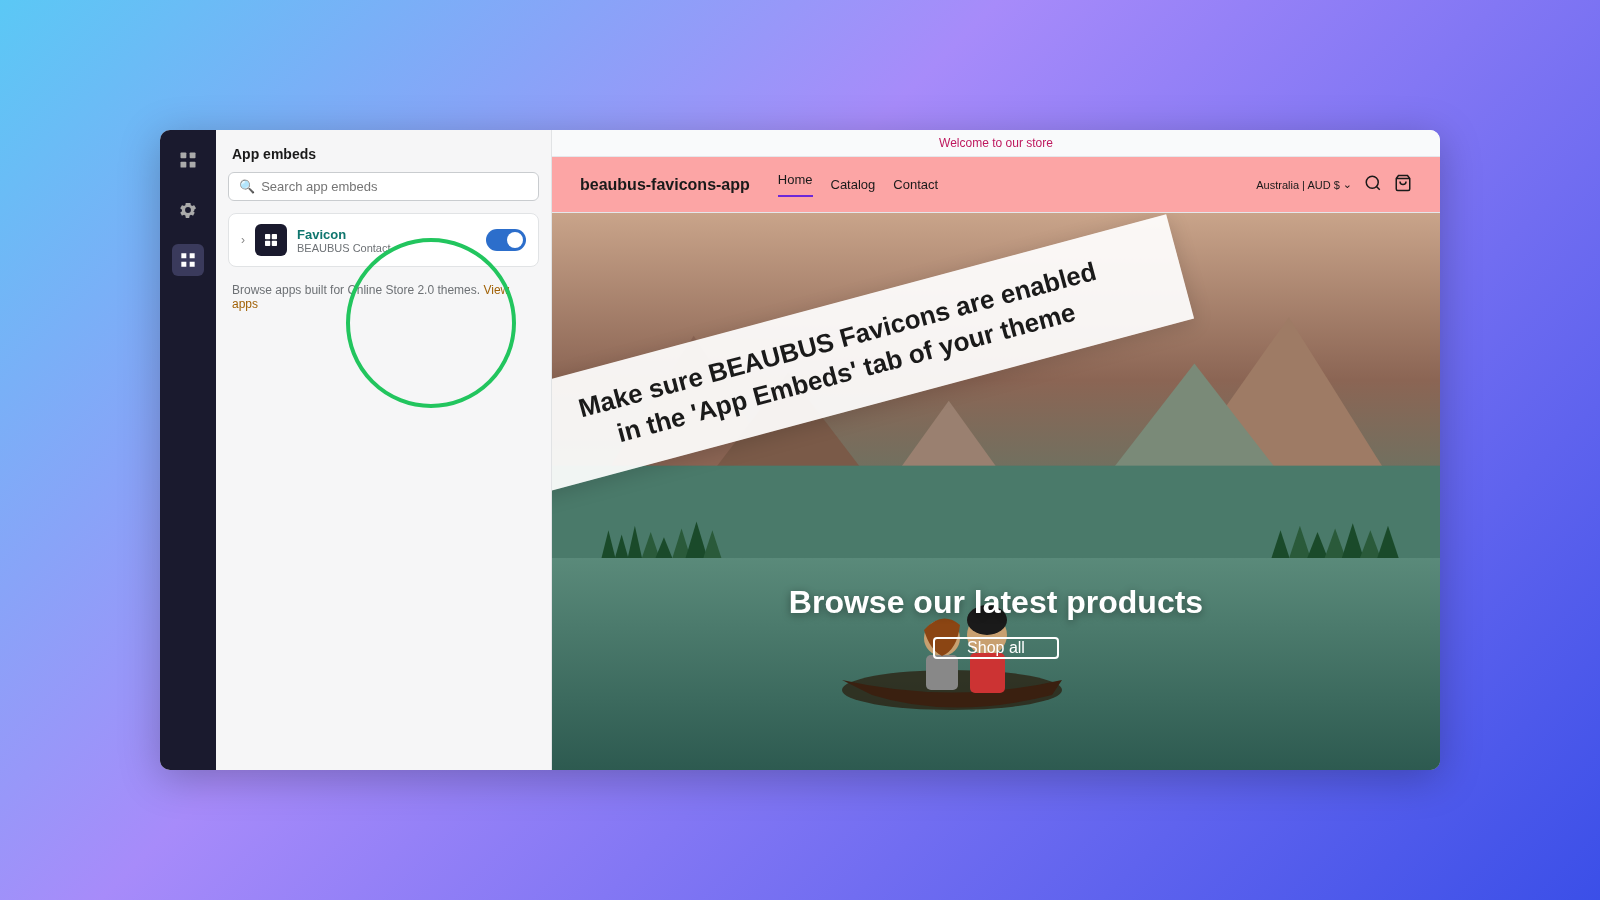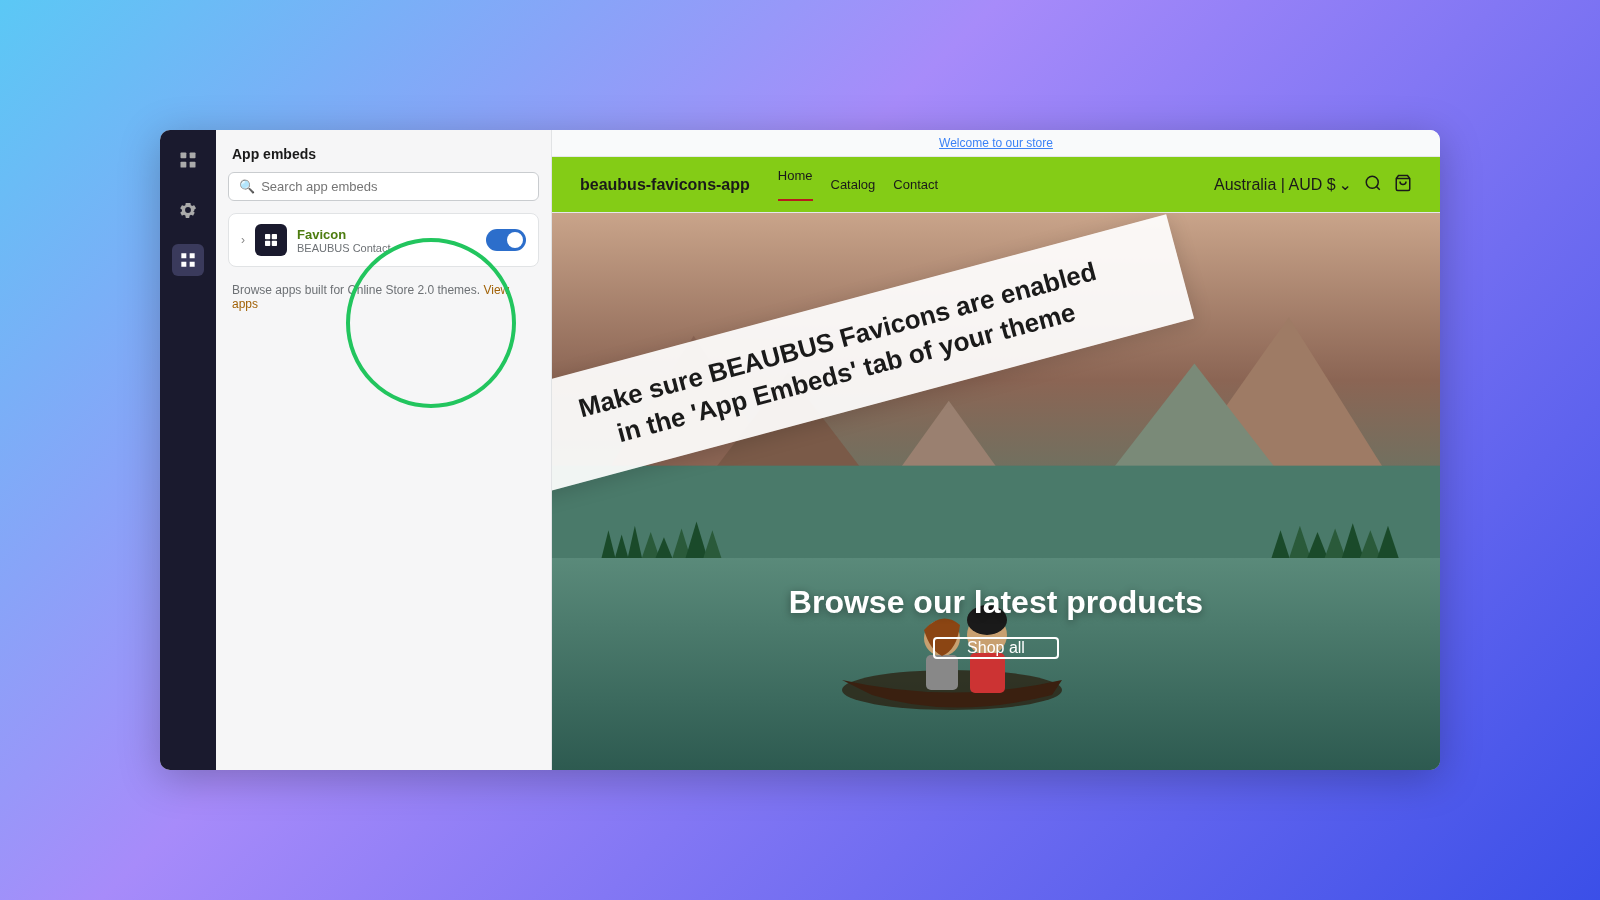--- a/index.html
+++ b/index.html
@@ -114,21 +114,21 @@
       color: #fff;
       font-size: 14px;
       flex-shrink: 0;
     }
     .favicon-text {
       flex: 1;
     }
     .favicon-title {
       font-size: 13px;
       font-weight: 600;
-      color: #4d7c0f;
+      color: #0f766e;
     }
     .favicon-subtitle {
       font-size: 11px;
       color: #6d7175;
     }
     .toggle-switch {
       width: 40px;
       height: 22px;
       background: #2c6ecb;
       border-radius: 11px;
@@ -159,68 +159,67 @@
     .store-preview {
       flex: 1;
       display: flex;
       flex-direction: column;
       overflow: hidden;
       position: relative;
     }
 
     
     .store-nav {
-      background: #84cc16;
+      background: #fca5a5;
       border-bottom: 1px solid #e5e7eb;
       display: flex;
       align-items: center;
       padding: 0 28px;
       height: 56px;
       flex-shrink: 0;
       z-index: 5;
     }
     .store-topbar {
       width: 100%;
       text-align: center;
       font-size: 12px;
-      color: #3b82f6;
+      color: #be185d;
       background: #f9fafb;
       padding: 6px 0;
       border-bottom: 1px solid #e5e7eb;
-      text-decoration: underline;
     }
     .store-logo {
       font-size: 16px;
       font-weight: 700;
       color: #1a1a1a;
       white-space: nowrap;
       margin-right: 28px;
     }
     .store-nav-links {
       display: flex;
       align-items: center;
       gap: 18px;
       flex: 1;
     }
     .nav-link {
       font-size: 13px;
       color: #1a1a1a;
       text-decoration: none;
     }
     .nav-link.active {
-      border-bottom: 2px solid #b91c1c;
-      padding-bottom: 16px;
+      border-bottom: 2px solid #6d28d9;
+      padding-bottom: 8px;
     }
     .store-nav-right {
       display: flex;
       align-items: center;
       gap: 12px;
     }
     .currency-btn {
-      font-size: 16px;
+      font-size: 11px;
       color: #1a1a1a;
       background: none;
       border: none;
       cursor: pointer;
       display: flex;
       align-items: center;
       gap: 3px;
       justify-content: center;
     }
     .nav-icon-btn {

